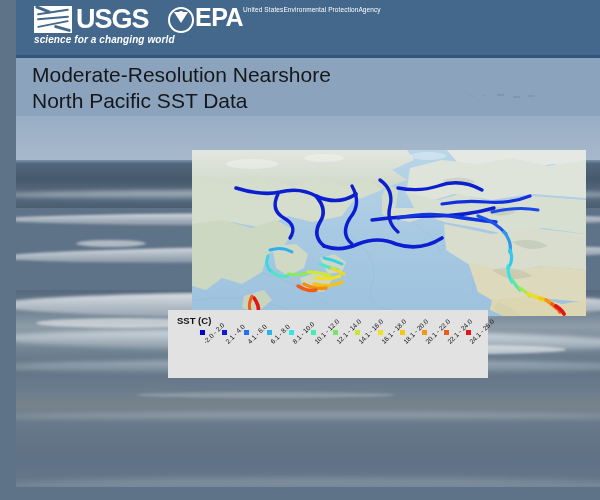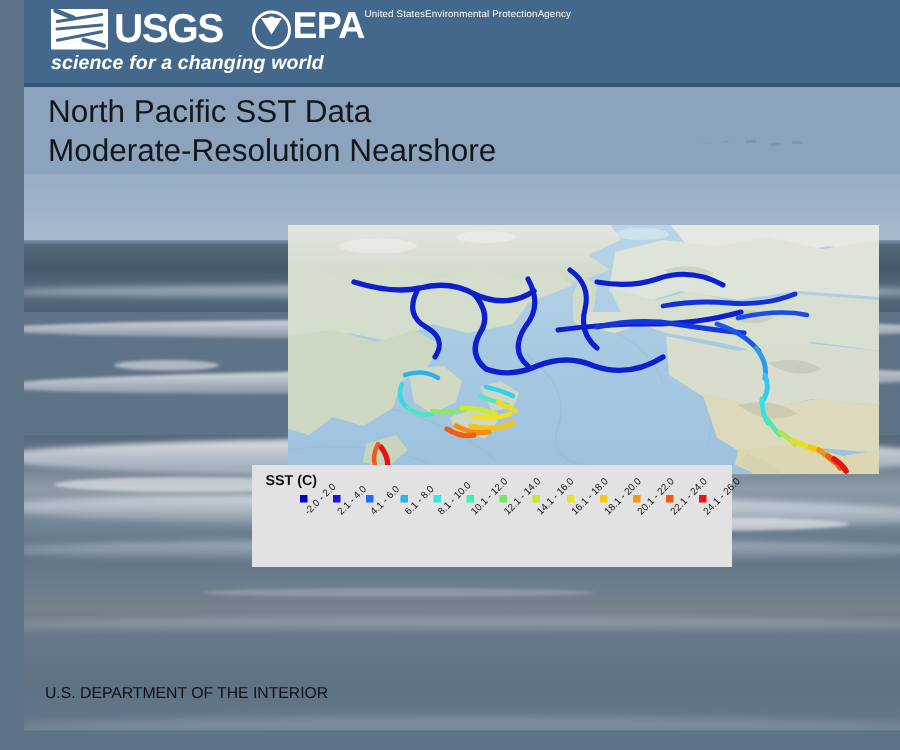--- a/index.html
+++ b/index.html
@@ -42,21 +42,21 @@
   
   .header{position:absolute;left:0;top:0;width:600px;height:55px;background:#43688c;}
   .hdr-rule{position:absolute;left:0;top:55px;width:600px;height:3px;background:#2f567b;}
 
   .usgs{position:absolute;left:18px;top:6px;height:42px;display:flex;flex-direction:column;align-items:flex-start;}
   .usgs-row{display:flex;align-items:center;}
   .usgs-mark{width:38px;height:27px;background:#fff;position:relative;overflow:hidden;}
   .usgs-mark i{position:absolute;display:block;background:#43688c;height:2.4px;border-radius:2px;}
   .usgs-word{color:#fff;font-weight:bold;font-size:27px;line-height:27px;letter-spacing:-1px;margin-left:4px;
              font-family:"Liberation Sans", sans-serif;}
-  .usgs-tag{color:#fff;font-style:italic;font-weight:bold;font-size:13px;margin-top:1px;letter-spacing:.1px;}
+  .usgs-tag{color:#fff;font-style:italic;font-weight:bold;font-size:10px;margin-top:1px;letter-spacing:.1px;}
 
   .epa{position:absolute;left:152px;top:5px;display:flex;align-items:flex-start;}
   .epa-seal{width:22px;height:22px;border-radius:50%;border:2px solid #fff;position:relative;margin-top:2px;margin-right:1px;}
   .epa-seal::before{content:"";position:absolute;left:50%;top:3px;transform:translateX(-50%);
        width:0;height:0;border-left:7px solid transparent;border-right:7px solid transparent;border-top:11px solid #fff;}
   .epa-seal::after{content:"";position:absolute;left:50%;top:2px;transform:translateX(-50%);
        width:5px;height:5px;border-radius:50%;background:#fff;}
   .epa-right{display:flex;flex-direction:row;}
   .epa-word{color:#fff;font-weight:bold;font-size:25px;line-height:24px;letter-spacing:-.5px;}
   .epa-sub{color:#fff;font-size:6.5px;line-height:7.6px;margin-top:1px;letter-spacing:.1px;}
@@ -136,22 +136,22 @@
     <div class="epa-right">
       <div class="epa-word">EPA</div>
       <div class="epa-sub">United States</div>
       <div class="epa-sub">Environmental Protection</div>
       <div class="epa-sub">Agency</div>
     </div>
   </div>
 
   <div class="titleband"></div>
   <div class="title">
+    <div>Moderate-Resolution Nearshore</div>
     <div>North Pacific SST Data</div>
-    <div>Moderate-Resolution Nearshore</div>
   </div>
   <div class="bird" style="left:452px;top:92px;">⁓</div>
   <div class="bird" style="left:466px;top:91px;">–</div>
   <div class="bird" style="left:481px;top:90px;">▬</div>
   <div class="bird" style="left:497px;top:92px;">▬</div>
   <div class="bird" style="left:512px;top:91px;">▬</div>
 
   <div class="map">
     <svg width="394" height="166" viewBox="0 0 394 166">
       <defs>
@@ -294,16 +294,15 @@
         <div class="lb" style="left: 189.4px;">14.1 - 16.0</div>
         <div class="lb" style="left: 211.6px;">16.1 - 18.0</div>
         <div class="lb" style="left: 233.8px;">18.1 - 20.0</div>
         <div class="lb" style="left: 256px;">20.1 - 22.0</div>
         <div class="lb" style="left: 278.2px;">22.1 - 24.0</div>
         <div class="lb" style="left: 300.4px;">24.1 - 26.0</div>
       </div>
   </div>
 
   <div class="footer">
-    <div>U.S. DEPARTMENT OF THE INTERIOR</div>
   </div>
 
 </div>
 
 </body></html>

